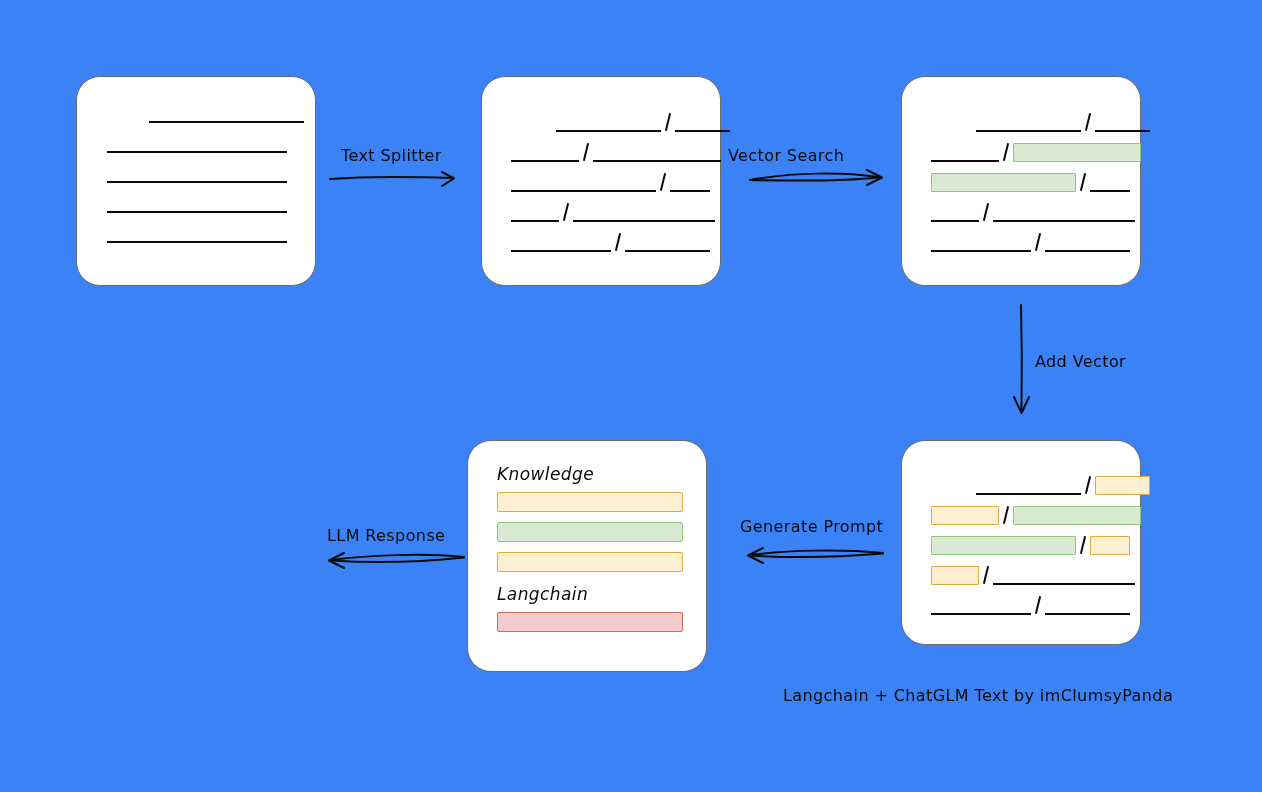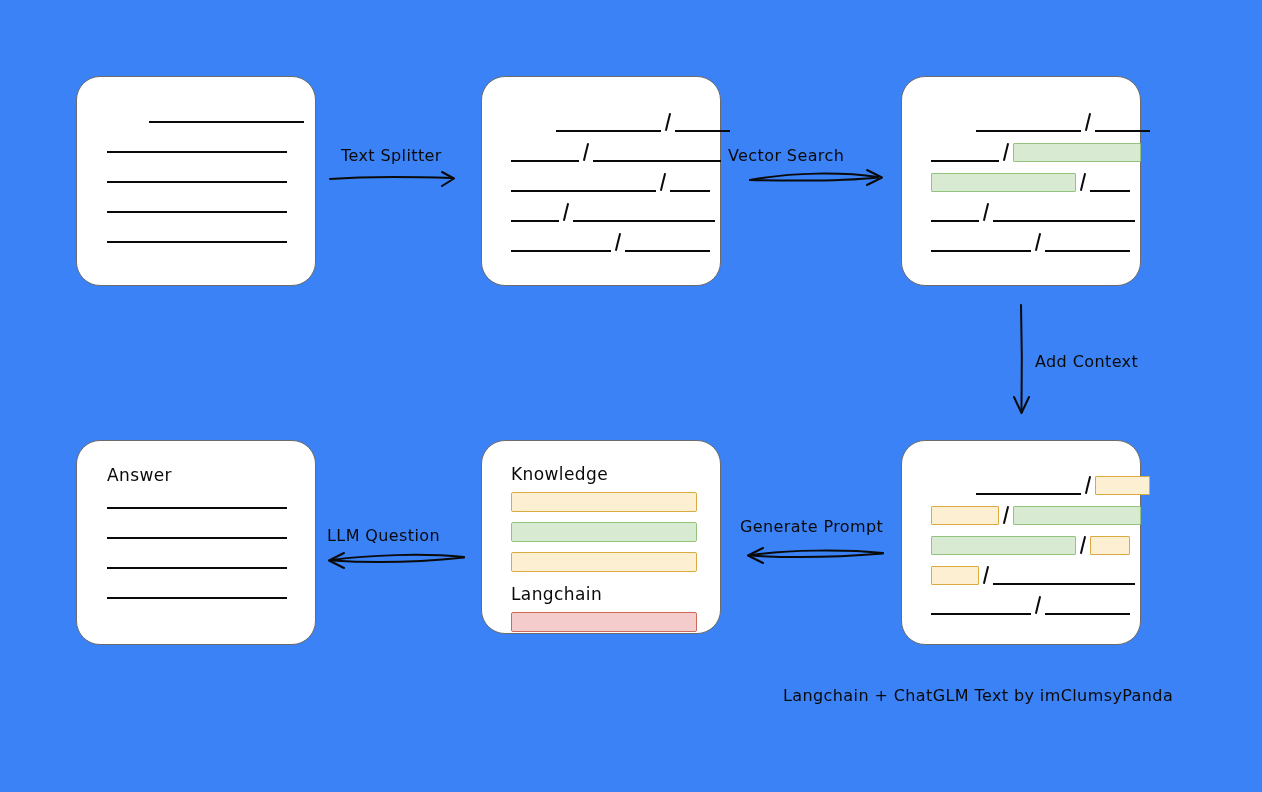--- a/index.html
+++ b/index.html
@@ -187,21 +187,21 @@
           <div class="seg" style="width: 142px;"></div>
         </div>
         <div class="row" style="left: 0px; top: 155px;">
           <div class="seg" style="width: 100px;"></div>
           <div class="slash"></div>
           <div class="seg" style="width: 85px;"></div>
         </div>
       </div>
   </div>
 
-  <div class="hand arrow-label" style="left:1035px; top:352px;">Add Context</div>
+  <div class="hand arrow-label" style="left:1035px; top:352px;">Add Vector</div>
   <svg class="arrow-svg" width="30" height="118" style="left:1010px; top:303px;">
     <path d="M11,2 C12,40 12,75 11.5,106" stroke-width="2" stroke-linecap="round"></path>
     <polyline points="4,94 11.5,110 19,94" stroke-width="2" stroke-linejoin="round" stroke-linecap="round"></polyline>
   </svg>
 
   <div class="card" style="left:901px; top:440px; width:240px; height:205px;">
     <div id="context-rows" style="position:absolute; left:29px; top:0; width:205px; height:100%;">
         <div class="row" style="left: 45px; top: 34px;">
           <div class="seg" style="width: 105px;"></div>
           <div class="slash"></div>
@@ -230,45 +230,36 @@
       </div>
   </div>
 
   <div class="hand arrow-label" style="left:740px; top:517px;">Generate Prompt</div>
   <svg class="arrow-svg" width="150" height="26" style="left:737px; top:543px;">
     <path d="M146,10 C105,6 50,7 14,12" stroke-width="2" stroke-linecap="round"></path>
     <path d="M146,10.5 C103,14 52,15 14,12.5" stroke-width="2" stroke-linecap="round"></path>
     <polyline points="26,5 11,12.5 26,20" stroke-width="2" stroke-linejoin="round" stroke-linecap="round"></polyline>
   </svg>
 
-  <div class="card" style="left:481px; top:440px; width:240px; height:194px;">
+  <div class="card" style="left:467px; top:440px; width:240px; height:232px;font-style:italic;">
     <div class="hand card-label" style="left:29px; top:23px; position:absolute;">Knowledge</div>
     <div id="knowledge-bars" style="position:absolute; left:29px; top:0; width:190px; height:100%;">
         <div class="bar yellow" style="left: 0px; top: 51px; width: 186px;"></div>
         <div class="bar green" style="left: 0px; top: 81px; width: 186px;"></div>
         <div class="bar yellow" style="left: 0px; top: 111px; width: 186px;"></div>
       </div>
     <div class="hand card-label" style="left:29px; top:143px; position:absolute;">Langchain</div>
     <div id="question-bars" style="position:absolute; left:29px; top:0; width:190px; height:100%;">
         <div class="bar red" style="left: 0px; top: 171px; width: 186px;"></div>
       </div>
   </div>
 
-  <div class="hand arrow-label" style="left:327px; top:526px;">LLM Question</div>
+  <div class="hand arrow-label" style="left:327px; top:526px;">LLM Response</div>
   <svg class="arrow-svg" width="150" height="26" style="left:318px; top:548px;">
     <path d="M146,9 C105,5 50,7 14,12" stroke-width="2" stroke-linecap="round"></path>
     <path d="M146,9.5 C103,14 52,15 14,12.5" stroke-width="2" stroke-linecap="round"></path>
     <polyline points="26,5 11,12.5 26,20" stroke-width="2" stroke-linejoin="round" stroke-linecap="round"></polyline>
   </svg>
 
-  <div class="card" style="left:76px; top:440px; width:240px; height:205px;">
-    <div class="hand card-label" style="left:30px; top:24px; position:absolute;">Answer</div>
-    <div id="answer-lines" style="position:absolute; left:30px; top:0; width:200px; height:100%;">
-        <div class="rule" style="left: 0px; top: 66px; width: 180px;"></div>
-        <div class="rule" style="left: 0px; top: 96px; width: 180px;"></div>
-        <div class="rule" style="left: 0px; top: 126px; width: 180px;"></div>
-        <div class="rule" style="left: 0px; top: 156px; width: 180px;"></div>
-      </div>
-  </div>
 
   <div class="hand credit" style="left:783px; top:686px;">Langchain + ChatGLM Text by imClumsyPanda</div>
 
 </div>
 
 </body></html>

